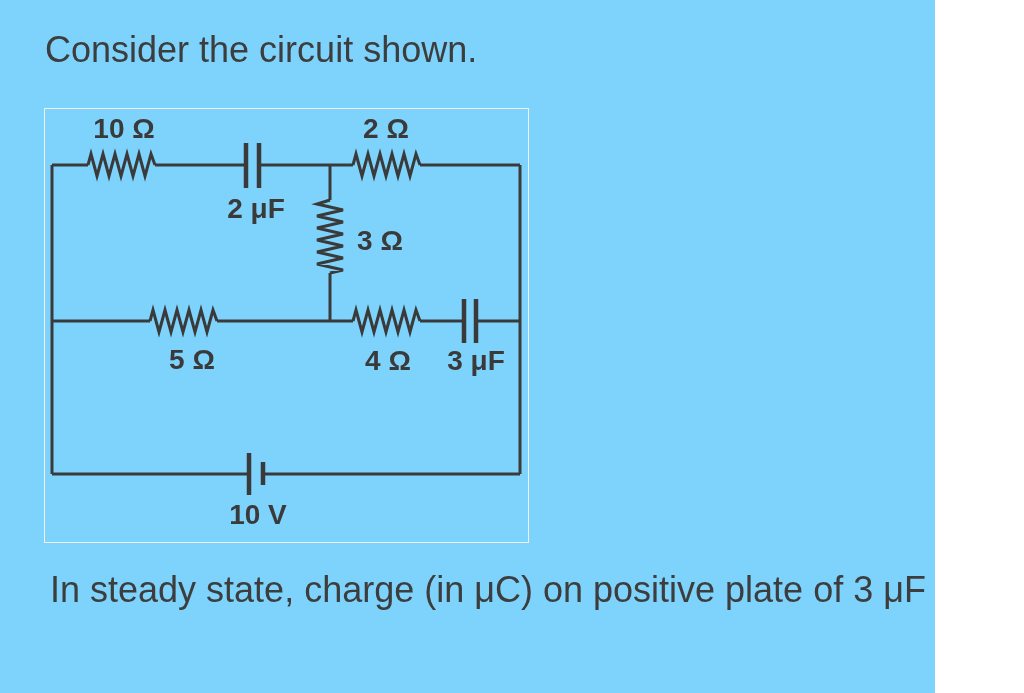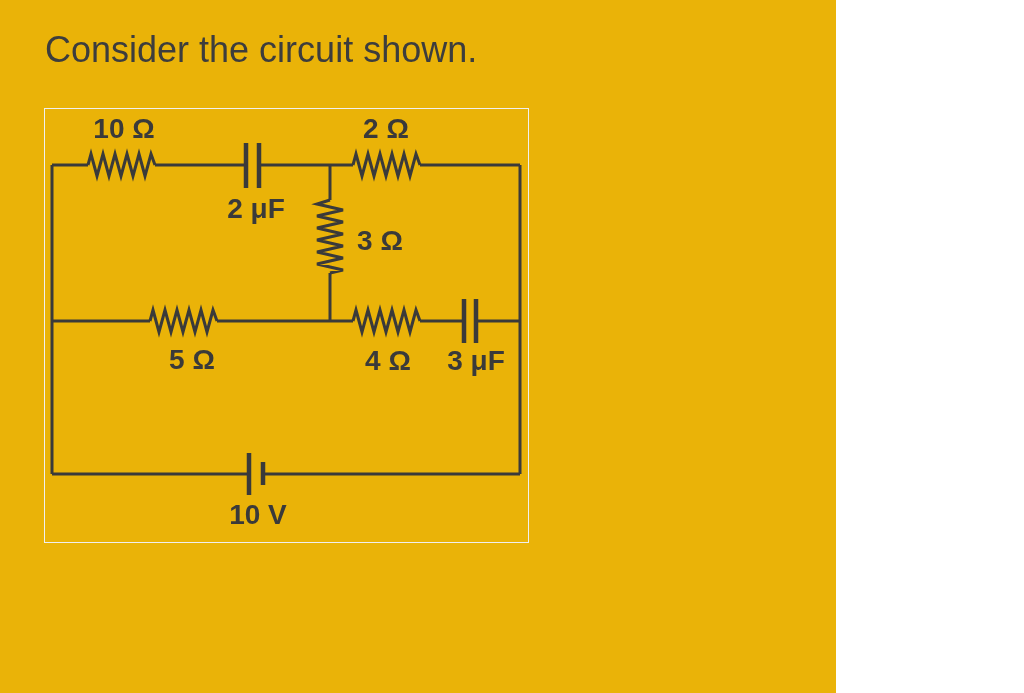--- a/index.html
+++ b/index.html
@@ -3,23 +3,23 @@
 <meta charset="utf-8">
 <style>
   html, body {
     margin: 0;
     padding: 0;
     background: #ffffff;
     font-family: "Liberation Sans", sans-serif;
   }
   .page {
     position: relative;
-    width: 836px;
+    width: 935px;
     height: 693px;
-    background: #eab308;
+    background: #7dd3fc;
     overflow: hidden;
   }
   .intro-text {
     position: absolute;
     left: 45px;
     top: 28px;
     font-size: 36px;
     line-height: 44px;
     color: #3d3d3d;
   }
@@ -121,15 +121,16 @@
       <text x="216" y="118" text-anchor="middle">2 μF</text>
       <text x="340" y="150" text-anchor="middle">3 Ω</text>
       <text x="152" y="269" text-anchor="middle">5 Ω</text>
       <text x="348" y="270" text-anchor="middle">4 Ω</text>
       <text x="436" y="270" text-anchor="middle">3 μF</text>
       <text x="218" y="424" text-anchor="middle">10 V</text>
     </svg>
   </div>
 
   <div class="body-text">
+    <div>In steady state, charge (in μC) on positive plate of 3 μF</div>
   </div>
 
 </div>
 
 </body></html>

